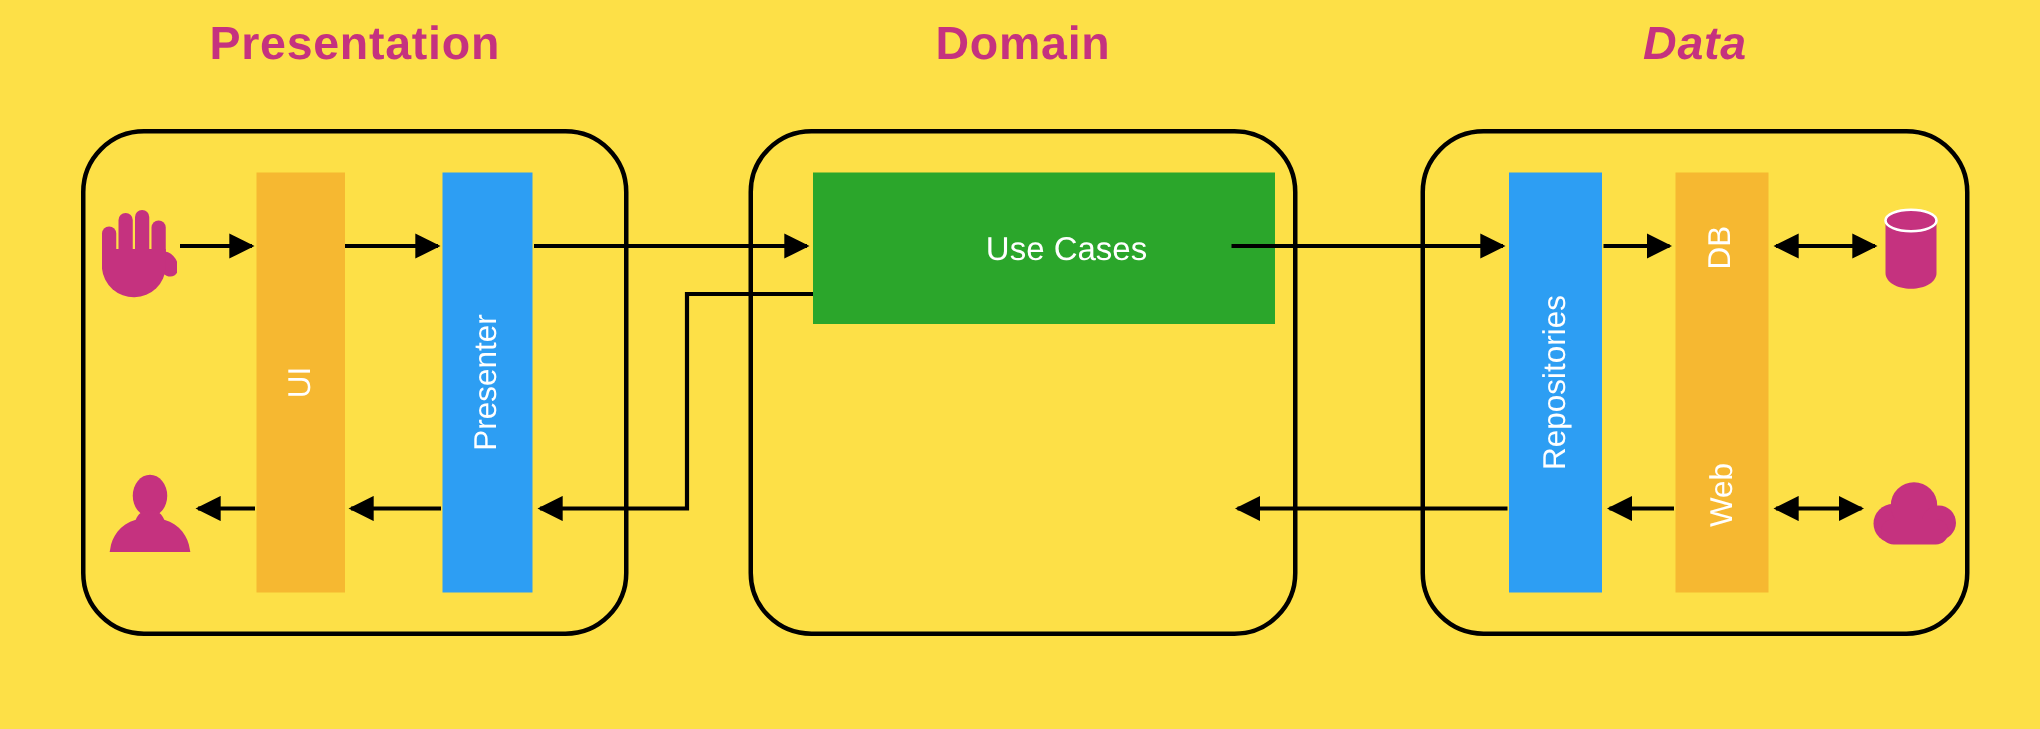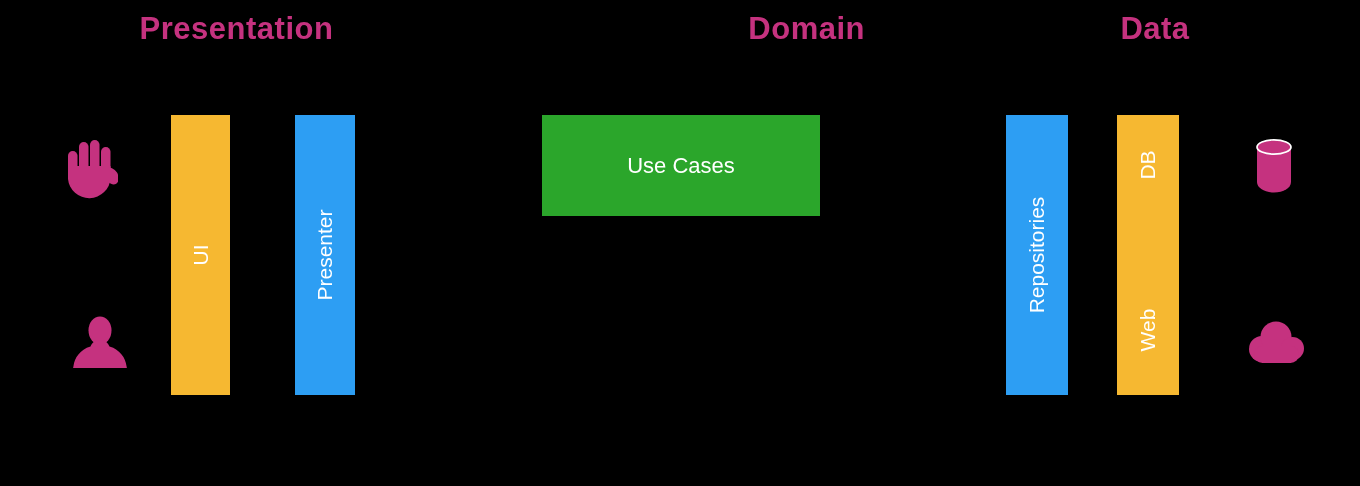--- a/index.html
+++ b/index.html
@@ -1,42 +1,42 @@
 <!DOCTYPE html>
 <html><head>
 <meta charset="utf-8">
 <style>
   html,body{margin:0;padding:0;background:#fff;}
-  #stage{position:relative;width:1360px;height:486px;background:#000000;overflow:hidden;
+  #stage{position:relative;width:1360px;height:486px;background:#fde047;overflow:hidden;
          font-family:"Liberation Sans",sans-serif;}
 
   .layer-title{position:absolute;top:8px;height:42px;line-height:42px;text-align:center;
     font-size:31px;font-weight:700;letter-spacing:.5px;color:#C5327F;}
   #title-presentation{left:54px;width:365px;}
-  #title-domain{left:499px;width:366px;text-align:right;}
-  #title-data{left:972px;width:366px;}
+  #title-domain{left:499px;width:366px;}
+  #title-data{left:947px;width:366px;font-style:italic;}
 
   .layer-box{position:absolute;top:86px;height:338px;width:366px;border:3px solid #000;
     border-radius:42px;box-sizing:border-box;background:transparent;}
   #box-presentation{left:54px;width:365px;}
   #box-domain{left:499px;}
   #box-data{left:947px;}
 
   .vbar{position:absolute;top:115px;height:280px;display:flex;align-items:center;justify-content:center;}
   .vbar .vlabel{transform:rotate(-90deg);white-space:nowrap;color:#fff;font-size:21px;}
   #bar-ui{left:171px;width:59px;background:#F6B831;}
   #bar-presenter{left:295px;width:60px;background:#2D9EF3;}
   #bar-repositories{left:1006px;width:62px;background:#2D9EF3;}
   #bar-dbweb{left:1117px;width:62px;background:#F6B831;display:block;}
   .sublabel{position:absolute;left:0;width:100%;height:60px;display:flex;align-items:center;justify-content:center;}
   #sublabel-db{top:20px;}
   #sublabel-web{top:185px;}
 
   .hbox{position:absolute;left:542px;width:278px;height:101px;display:flex;align-items:center;
-    justify-content:center;color:#fff;font-size:22px;}
+    justify-content:center;color:#fff;font-size:22px;padding-left:30px;}
   #box-usecases{top:115px;background:#2BA62B;}
   #box-entities{top:293px;background:#C5327F;}
 
   .icon{position:absolute;}
   #icon-hand{left:66px;top:139px;}
   #icon-user{left:72px;top:316px;}
   #icon-database{left:1255px;top:138px;}
   #icon-cloud{left:1245px;top:319px;}
 
   #connector-layer{position:absolute;left:0;top:0;width:1360px;height:486px;pointer-events:none;}

